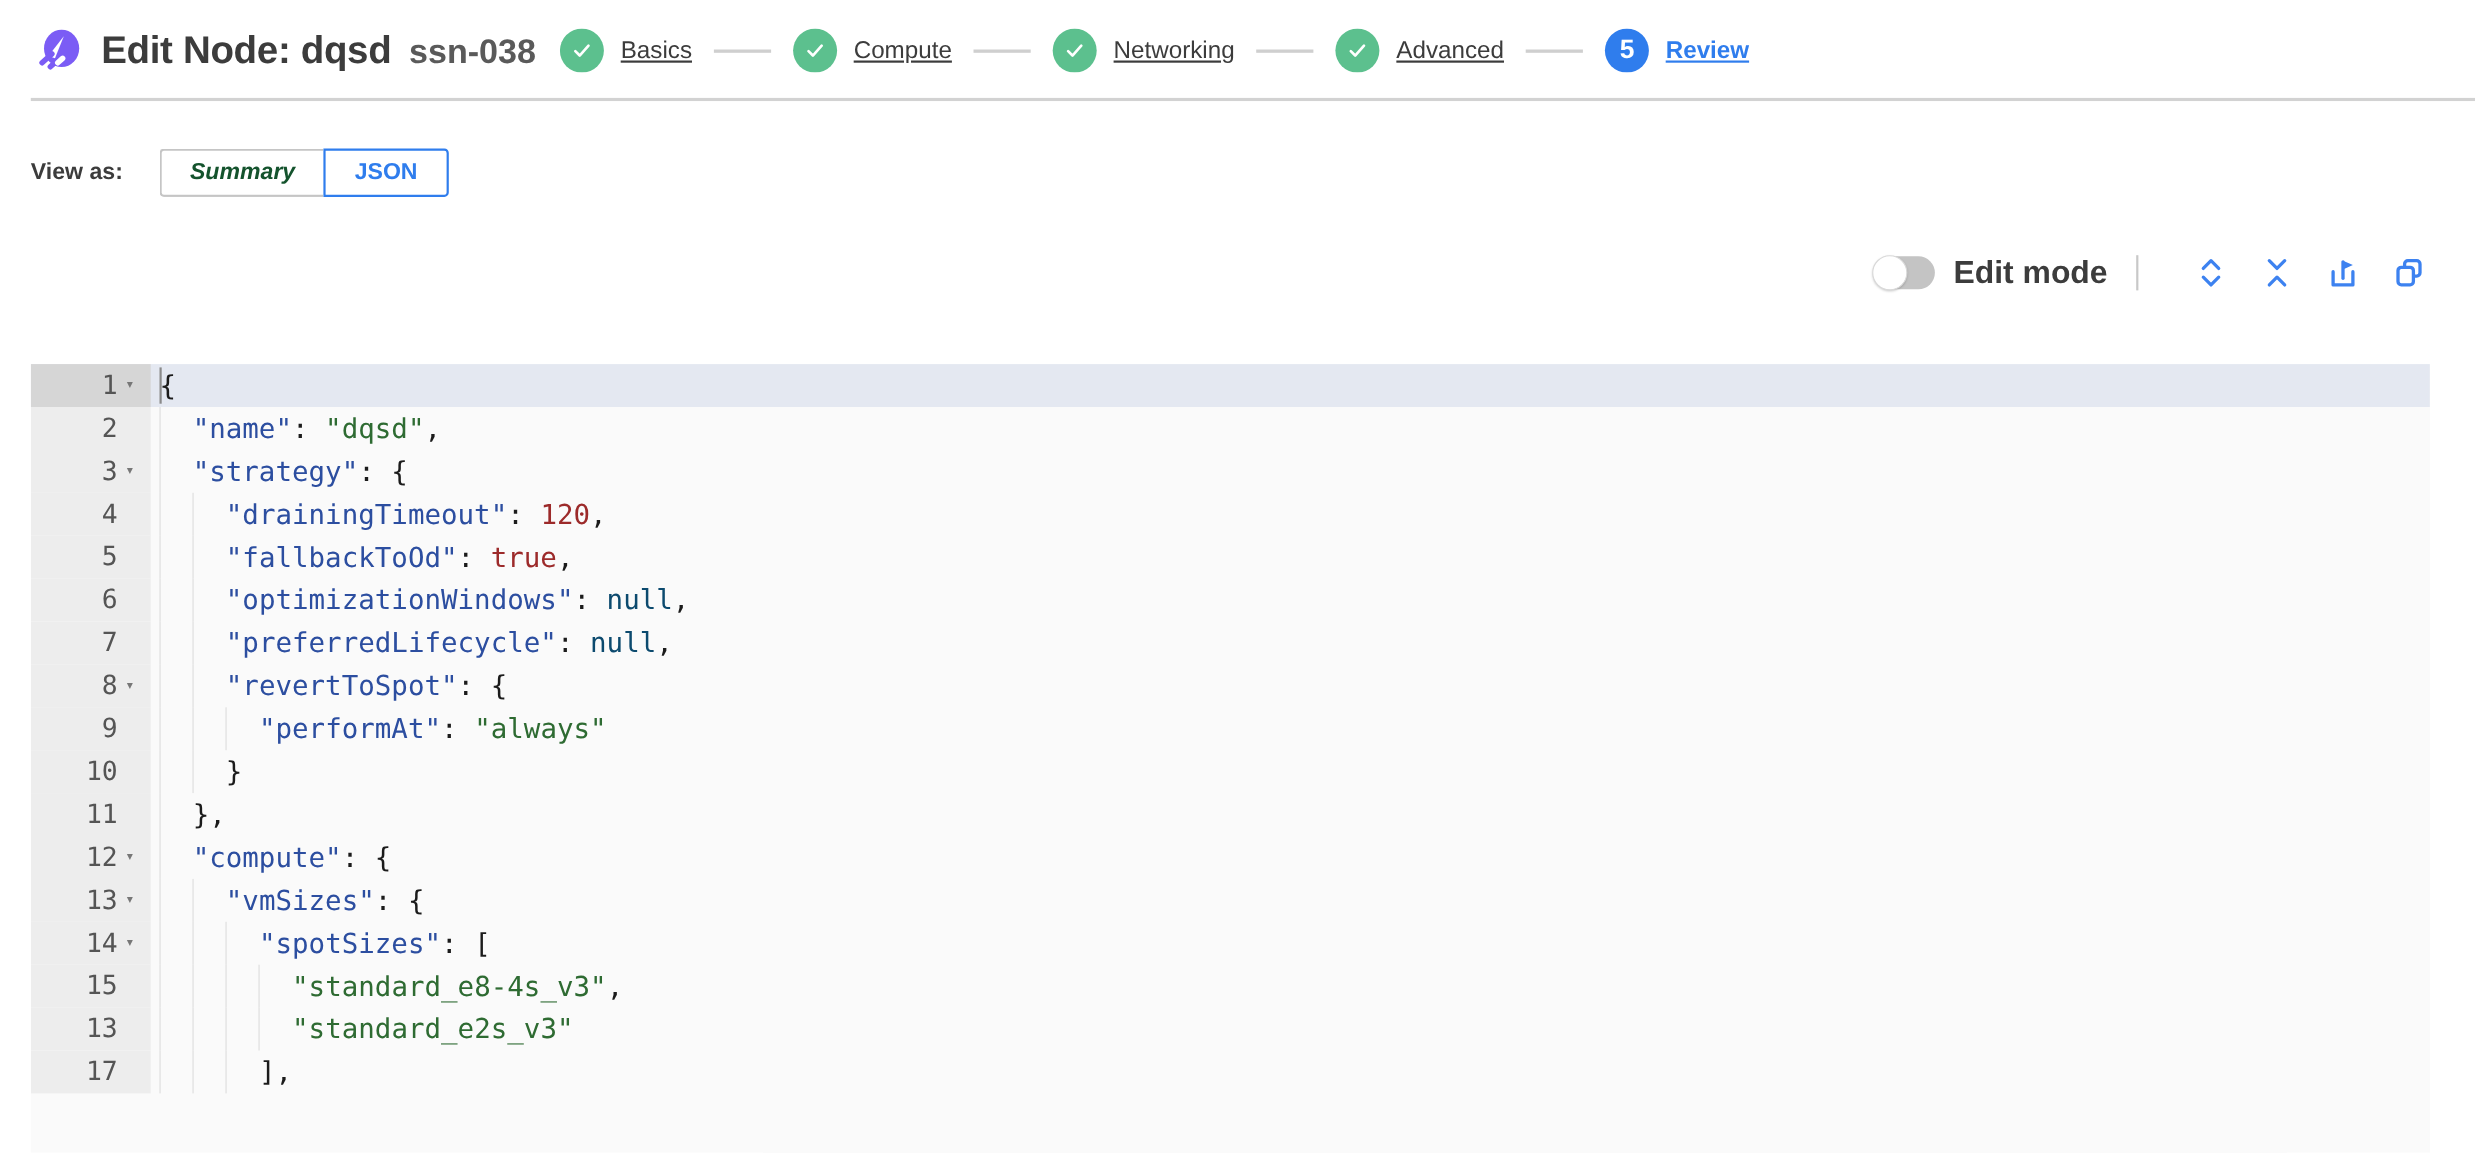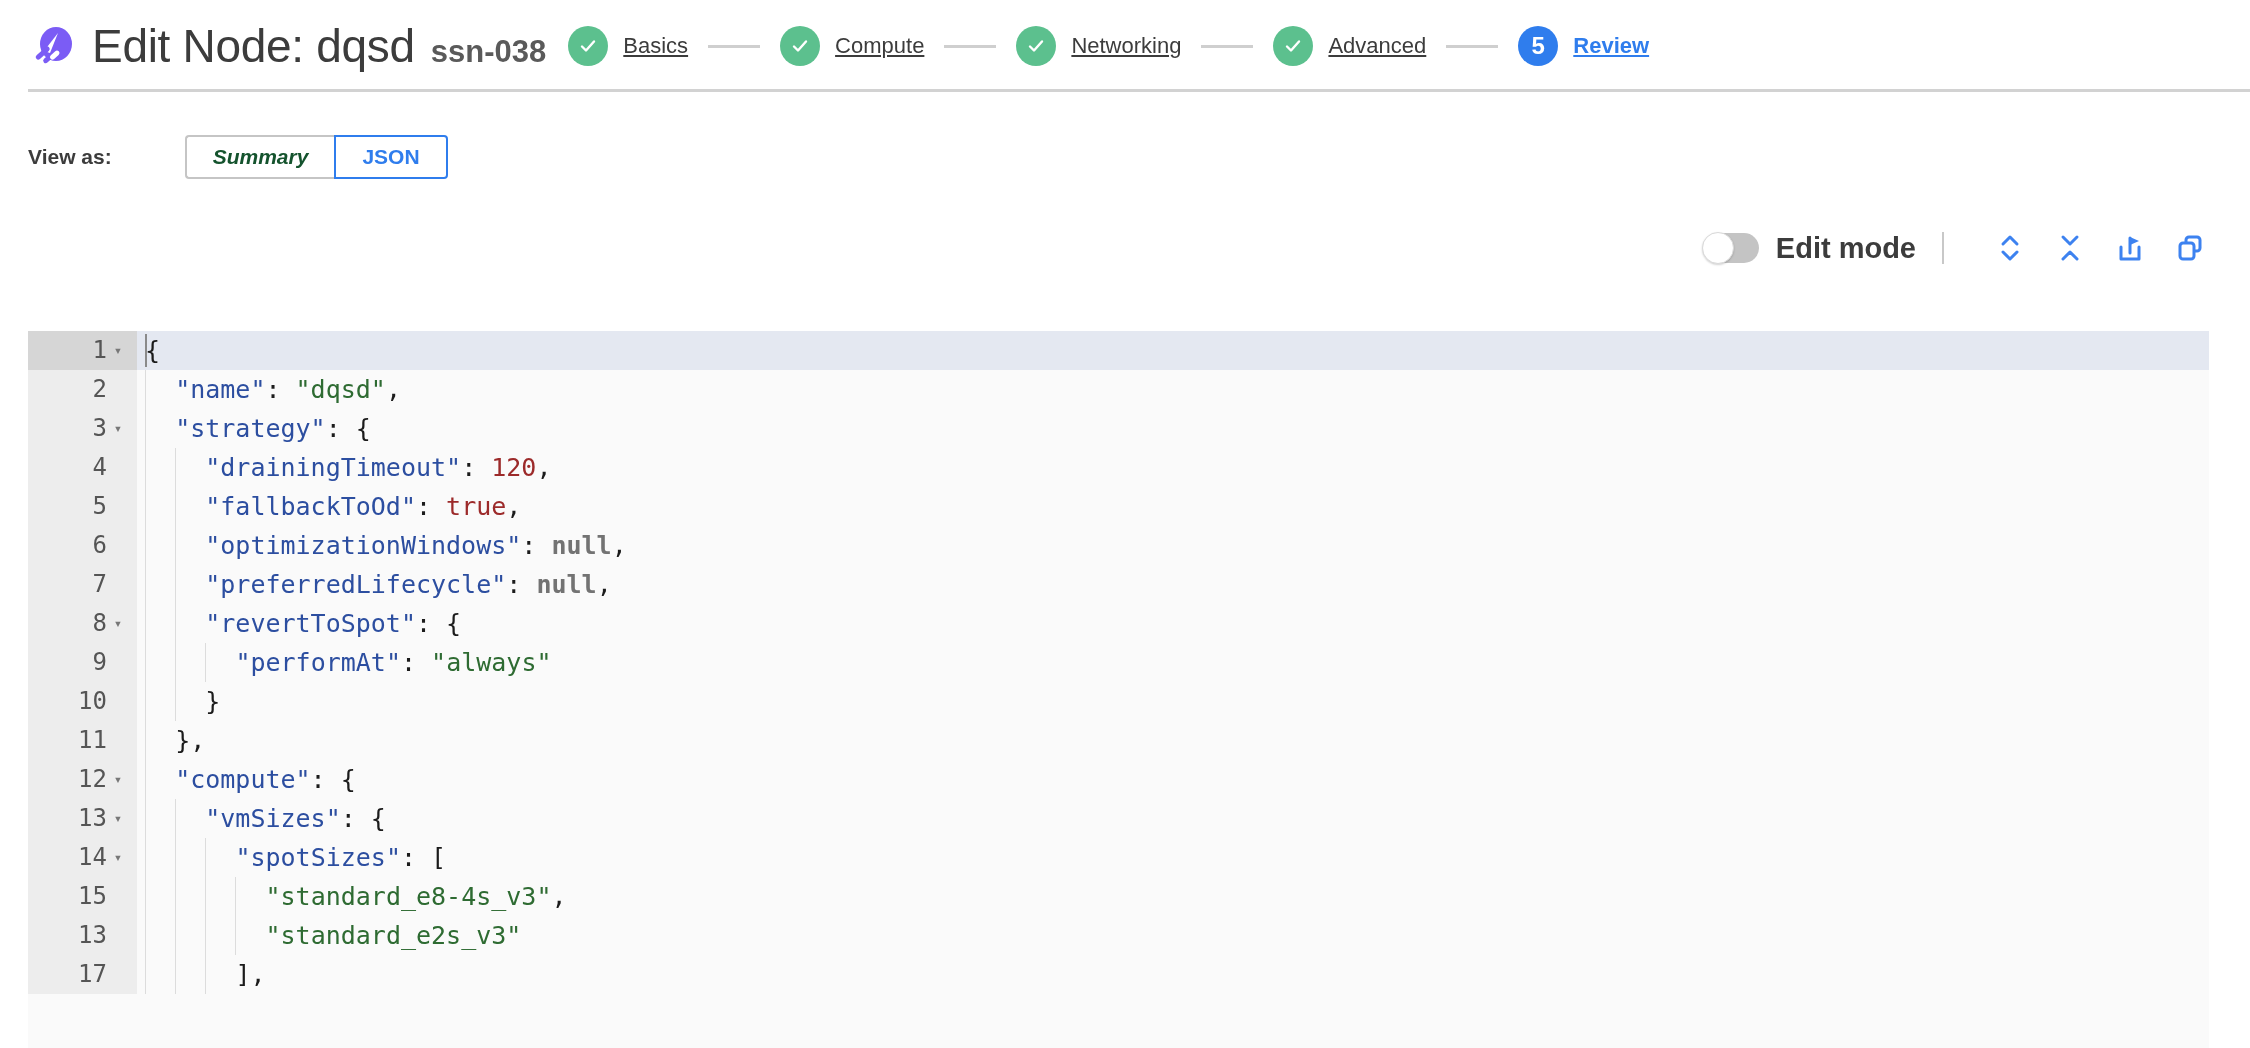--- a/index.html
+++ b/index.html
@@ -45,22 +45,22 @@
   }
   .logo svg { display: block; }
 
   .title-block {
     display: flex;
     align-items: baseline;
     white-space: nowrap;
     flex: 0 0 auto;
   }
   .page-title {
-    font-size: 46px;
-    font-weight: normal;
+    font-size: 35px;
+    font-weight: bold;
     color: #3c3c3c;
     letter-spacing: -0.3px;
   }
   .session-id {
     font-size: 31px;
     font-weight: bold;
     color: #5a5a5a;
     margin-left: 16px;
     max-width: 118px;
     overflow: hidden;
@@ -115,21 +115,20 @@
     flex: 0 0 52px;
   }
 
   
   .viewas-row {
     display: flex;
     align-items: center;
     padding-left: 28px;
     margin-top: 43px;
     height: 44px;
-    gap: 40px;
   }
   .viewas-label {
     font-size: 21px;
     font-weight: bold;
     color: #3c3c3c;
     margin-right: 33px;
   }
   .segmented {
     display: flex;
     align-items: stretch;
@@ -281,21 +280,21 @@
     left: 8px;
     top: 3px;
     bottom: 3px;
     width: 2px;
     background: #8a8a8a;
   }
   .tok-key { color: #2c4ea0; }
   .tok-str { color: #2e6b32; }
   .tok-num { color: #9c2a2a; }
   .tok-bool { color: #9c2a2a; }
-  .tok-null { color: #737373; font-weight: bold; }
+  .tok-null { color: #0c4a6e; }
   .tok-punct { color: #1b1b1b; }
 </style>
 </head>
 <body>
 
 <div class="header">
 
   <div class="logo">
     <svg width="46" height="46" viewBox="0 0 46 46">
       <ellipse cx="28" cy="21" rx="16" ry="17" fill="#7b5cf5"></ellipse>

